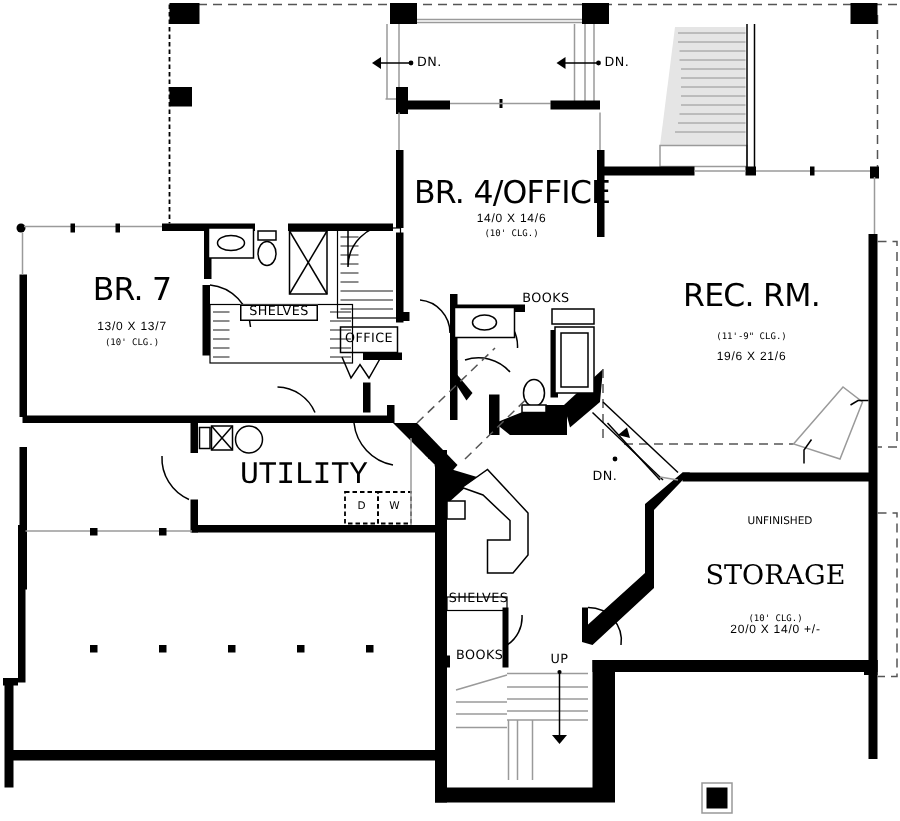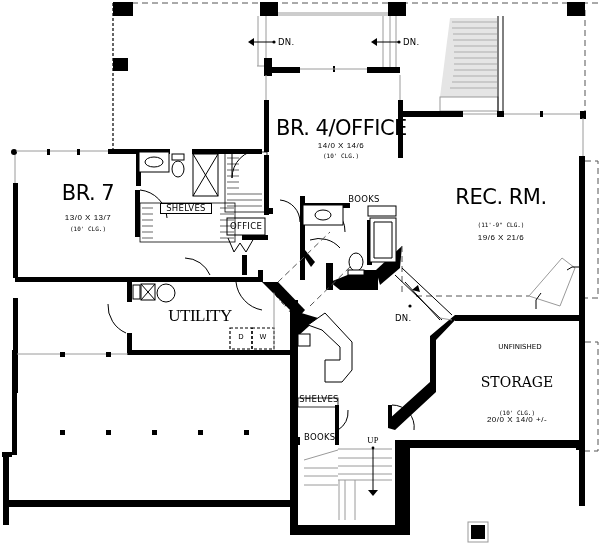--- a/index.html
+++ b/index.html
@@ -8,26 +8,26 @@
   .wall { fill: #000000; }
   .thin { stroke: #000; stroke-width: 1; fill: none; }
   .grey { stroke: #9a9a9a; stroke-width: 1; fill: none; }
   .dash { stroke: #555; stroke-width: 1; fill: none; stroke-dasharray: 6 4; }
   .ddash { stroke: #000; stroke-width: 1.2; fill: none; stroke-dasharray: 3 2; }
   .door { stroke: #000; stroke-width: 1; fill: none; }
   .fixture { stroke: #000; stroke-width: 1; fill: #fff; }
   .shelf { stroke: #000; stroke-width: 0.8; fill: none; }
   .lbl { position: absolute; color: #000; white-space: nowrap; text-align: center; line-height: 1; }
   .room-name { font-family: "DejaVu Sans", sans-serif; font-size: 21px; letter-spacing: -0.5px; }
-  .room-name-sm { font-family: Liberation Serif, serif; font-size: 17px; letter-spacing: -0.5px; }
+  .room-name-sm { font-family: Liberation Mono, monospace; font-size: 21px; letter-spacing: -0.5px; }
   .room-dim { font-family: Liberation Sans, sans-serif; font-size: 8px; letter-spacing: 0.5px; }
   .room-clg { font-family: "DejaVu Sans Mono", monospace; font-size: 6px; }
   .small { font-family: "DejaVu Sans", sans-serif; font-size: 8.5px; letter-spacing: 0.3px; }
   .tiny { font-family: "DejaVu Sans", sans-serif; font-size: 7px; }
-  .serif-big { font-family: "DejaVu Serif", serif; font-size: 14px; letter-spacing: 0; }
+  .serif-big { font-family: "DejaVu Serif", serif; font-size: 18px; letter-spacing: 0; }
 </style>
 </head>
 <body>
 
 <svg id="plan" viewBox="0 0 600 547" xmlns="http://www.w3.org/2000/svg">
 
   <g>
     <line class="dash" x1="132" y1="3" x2="600" y2="3"></line>
     <line class="ddash" x1="113" y1="3" x2="113" y2="149"></line>
     <line class="dash" x1="585" y1="10" x2="585" y2="118"></line>
@@ -310,18 +310,18 @@
 <div class="lbl serif-big" style="left:452px;top:375px;width:130px;">STORAGE</div>
 <div class="lbl room-dim" style="left:452px;top:416px;width:130px;">20/0 X 14/0 +/-</div>
 <div class="lbl room-clg" style="left:452px;top:410px;width:130px;">(10' CLG.)</div>
 
 <div class="lbl small" style="left:160px;top:203px;width:50px;background:#fff;border:1px solid #000;">SHELVES</div>
 <div class="lbl small" style="left:230px;top:222px;width:32px;">OFFICE</div>
 <div class="lbl small" style="left:346px;top:195px;width:36px;">BOOKS</div>
 <div class="lbl small" style="left:276px;top:285px;width:60px;transform:rotate(50deg);transform-origin:left top;text-align:left;">BUILT-INS</div>
 <div class="lbl small" style="left:297px;top:395px;width:44px;">SHELVES</div>
 <div class="lbl small" style="left:304px;top:433px;width:32px;">BOOKS.</div>
-<div class="lbl small" style="left:361px;top:436px;width:24px;font-family:Liberation Serif, serif;">UP</div>
+<div class="lbl small" style="left:361px;top:436px;width:24px;">UP</div>
 <div class="lbl small" style="left:278px;top:38px;width:20px;text-align:left;">DN.</div>
 <div class="lbl small" style="left:403px;top:38px;width:20px;text-align:left;">DN.</div>
 <div class="lbl small" style="left:395px;top:314px;width:20px;text-align:left;">DN.</div>
 <div class="lbl tiny" style="left:236px;top:334px;width:10px;">D</div>
 <div class="lbl tiny" style="left:258px;top:334px;width:10px;">W</div>
 
 </body></html>

